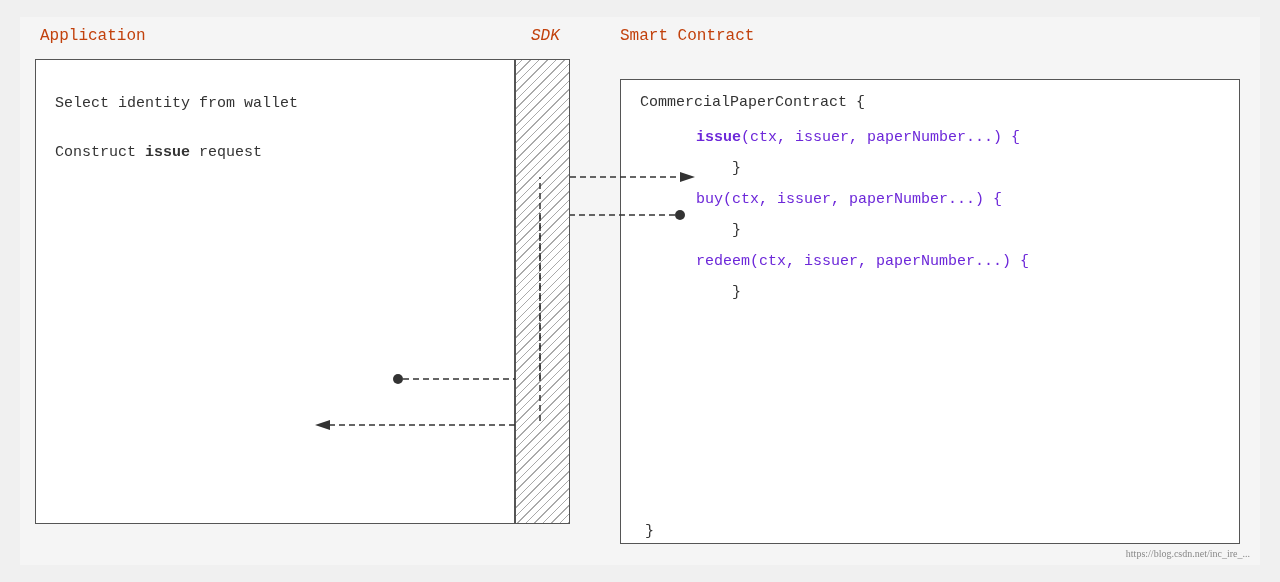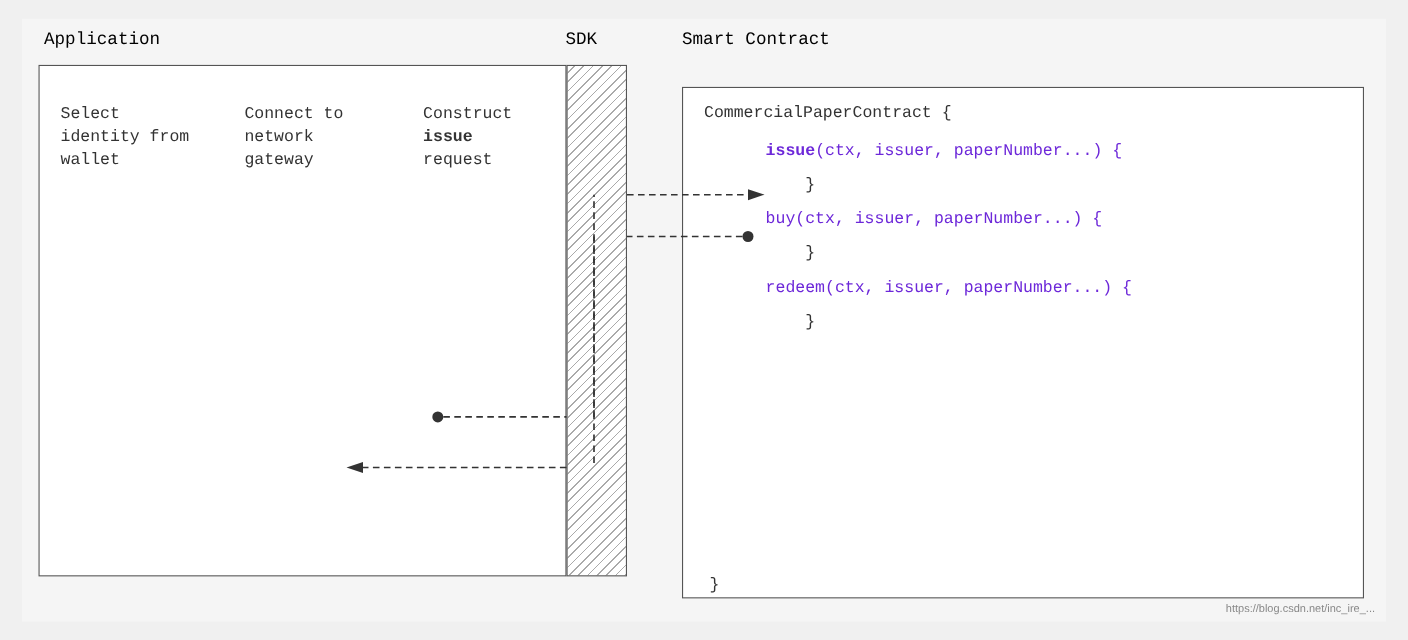--- a/index.html
+++ b/index.html
@@ -22,25 +22,25 @@
       position: relative;
       padding: 10px 20px;
     }
 
     
     .section-label {
       position: absolute;
       top: 10px;
       font-family: 'Courier New', Courier, monospace;
       font-size: 16px;
-      color: #000000;
+      color: #c2410c;
     }
 
     .label-application { left: 20px; }
-    .label-sdk { left: 494px; }
+    .label-sdk { left: 511px; font-style: italic; }
     .label-smartcontract { left: 600px; text-align: center; }
 
     
     .app-box {
       position: absolute;
       top: 42px;
       left: 15px;
       width: 480px;
       height: 465px;
       border: 1.5px solid #555;
@@ -75,21 +75,21 @@
       background: #fff;
     }
 
     
     .app-items {
       position: absolute;
       top: 62px;
       left: 15px;
       width: 478px;
       display: flex;
-      flex-direction: row;
+      flex-direction: column;
     }
 
     .app-item {
       padding: 14px 20px;
       font-size: 15px;
       line-height: 1.4;
       color: #333;
     }
 
     .app-item b {
@@ -162,21 +162,21 @@
       fill: #333;
     }
 
     
     .watermark {
       position: absolute;
       bottom: 6px;
       right: 10px;
       font-size: 10px;
       color: #888;
-      font-family: Liberation Sans, sans-serif;
+      font-family: Liberation Serif, serif;
       margin-left: 20px;
     }
   </style>
 </head>
 <body>
 
 <div class="diagram-container">
 
   <div class="section-label label-application">Application</div>
   <div class="section-label label-sdk">SDK</div>
@@ -186,23 +186,20 @@
 
   <div class="sdk-column"></div>
 
   <div class="contract-box"></div>
 
   <div class="app-items">
     <div class="app-item">
       Select identity <span>from</span> wallet
     </div>
     <div class="app-item">
-      Connect to network gateway
-    </div>
-    <div class="app-item">
       Construct <b>issue</b> request
     </div>
   </div>
 
   <div class="contract-content">
     <div class="contract-header">CommercialPaperContract {</div>
 
     <div class="contract-method">
       &nbsp;&nbsp;&nbsp;&nbsp;<b>issue</b>(ctx, issuer, paperNumber...) {
     </div>

